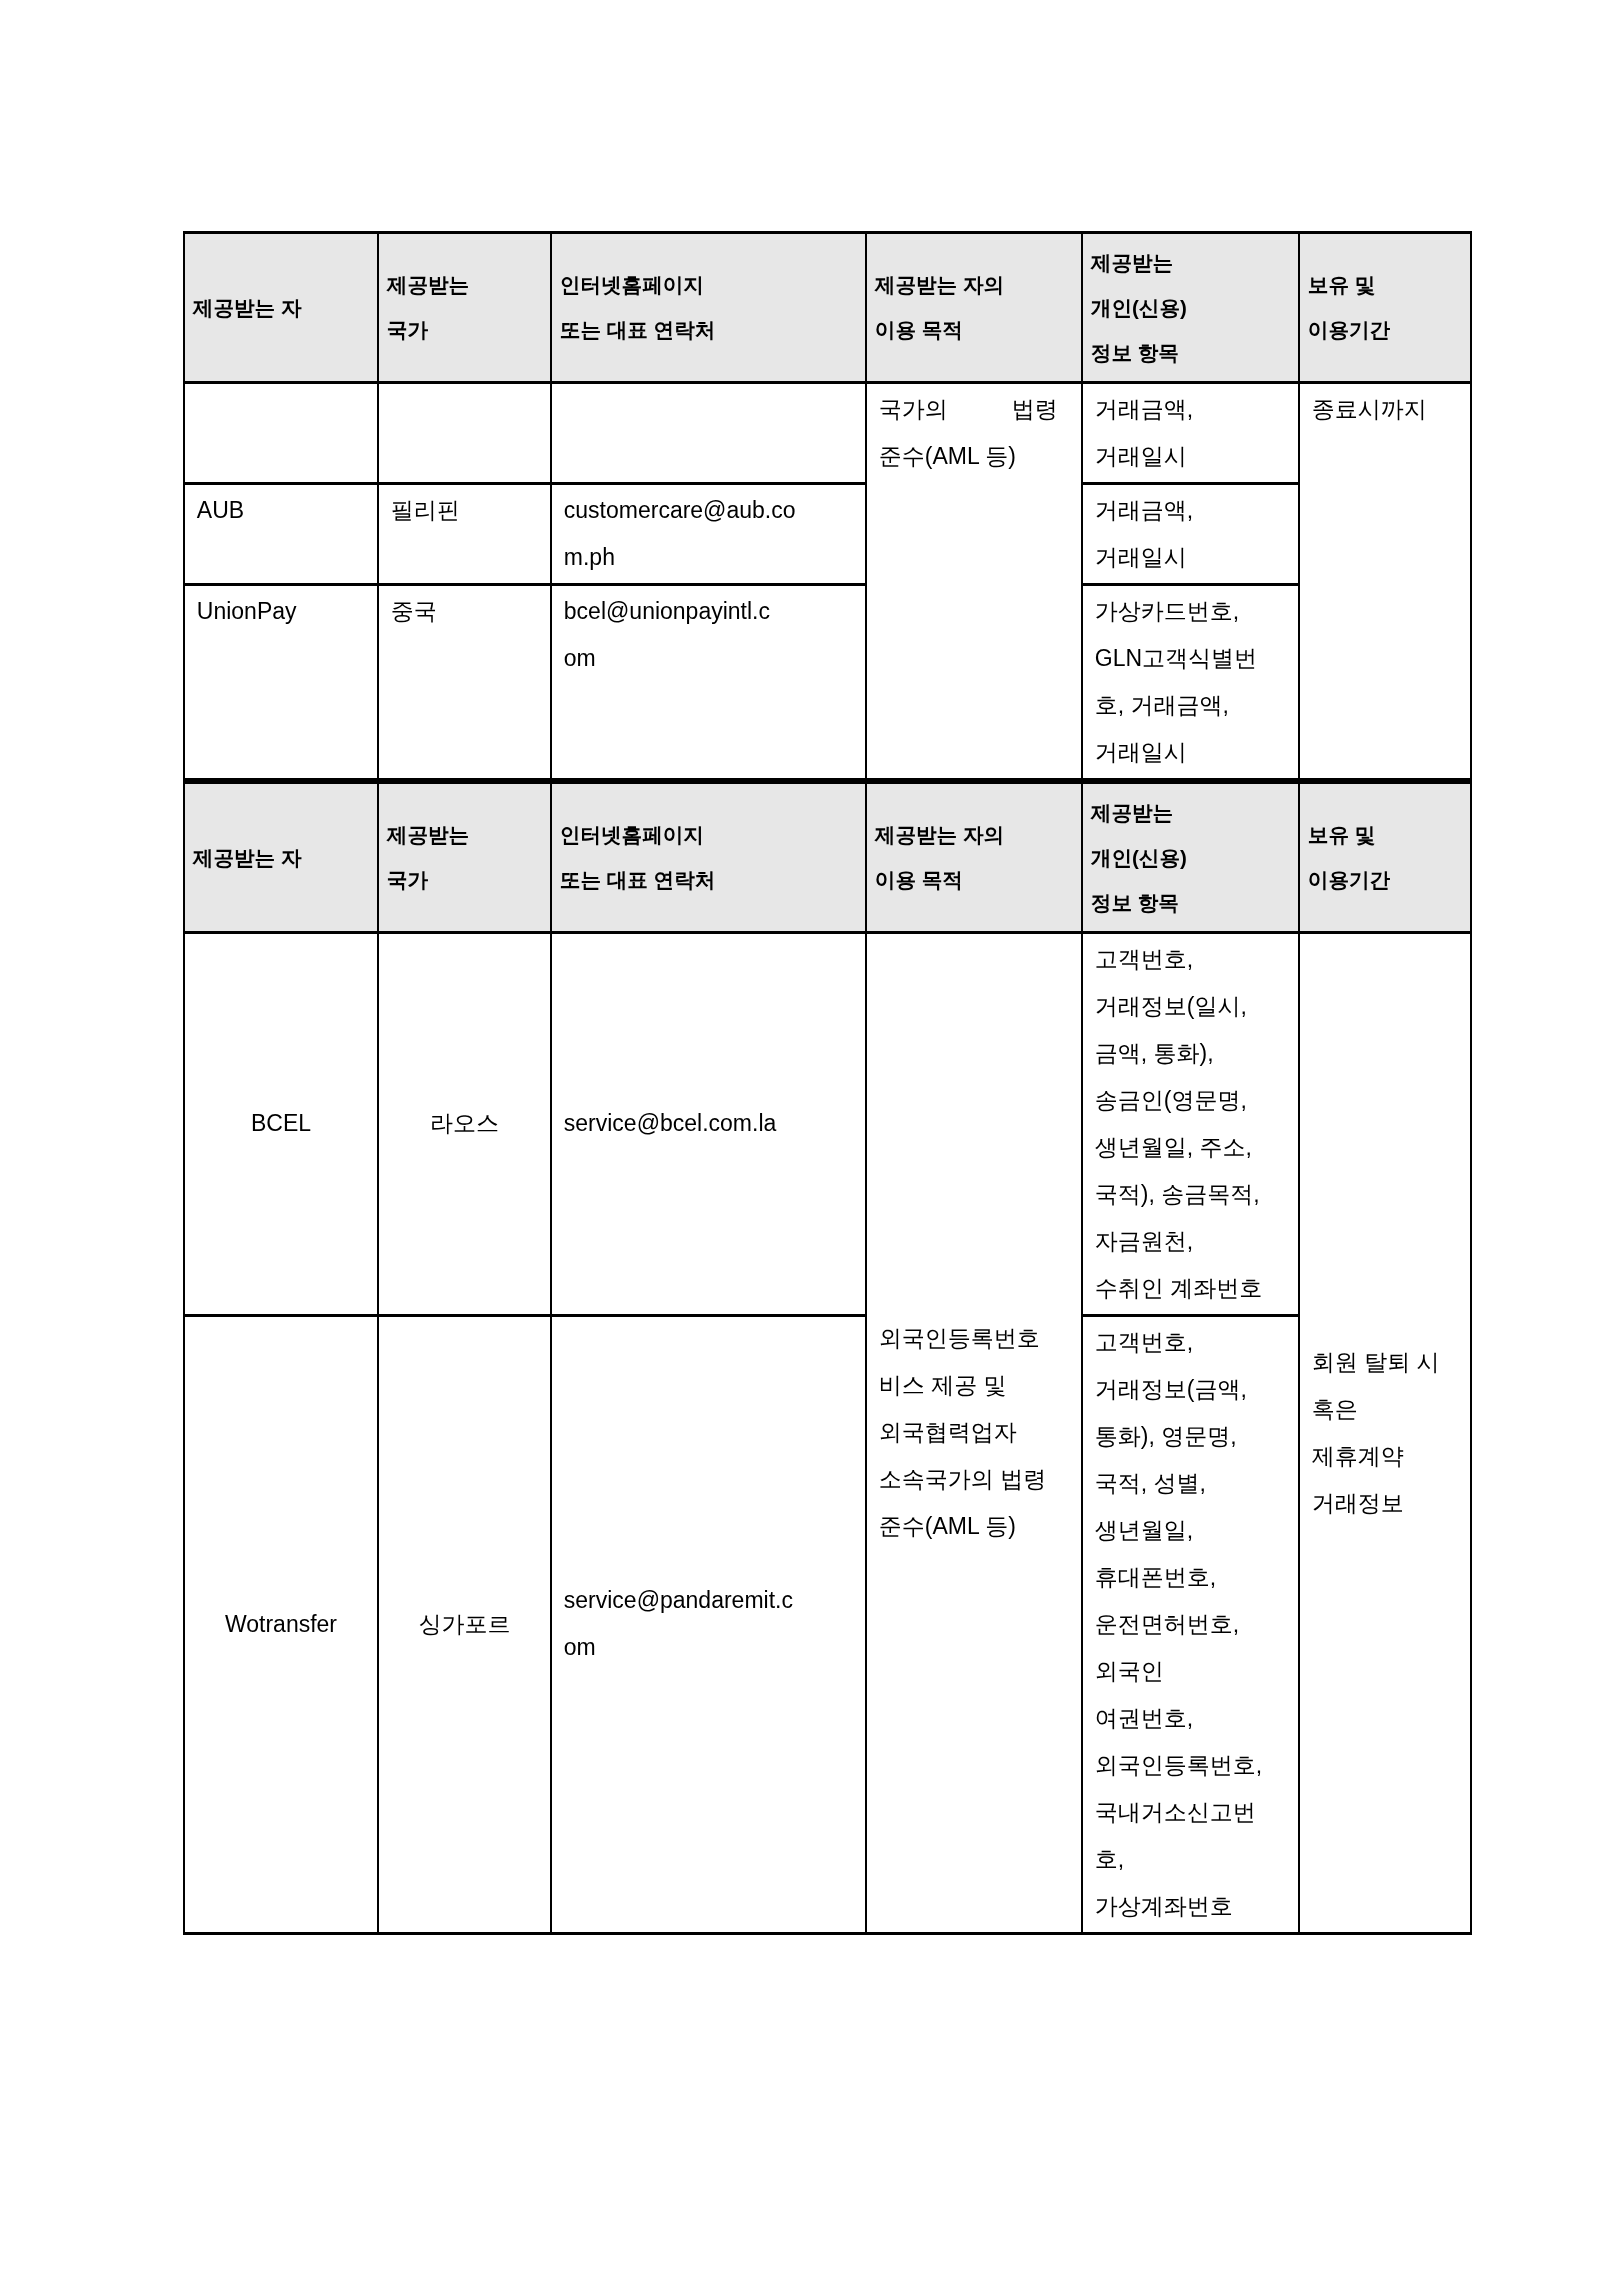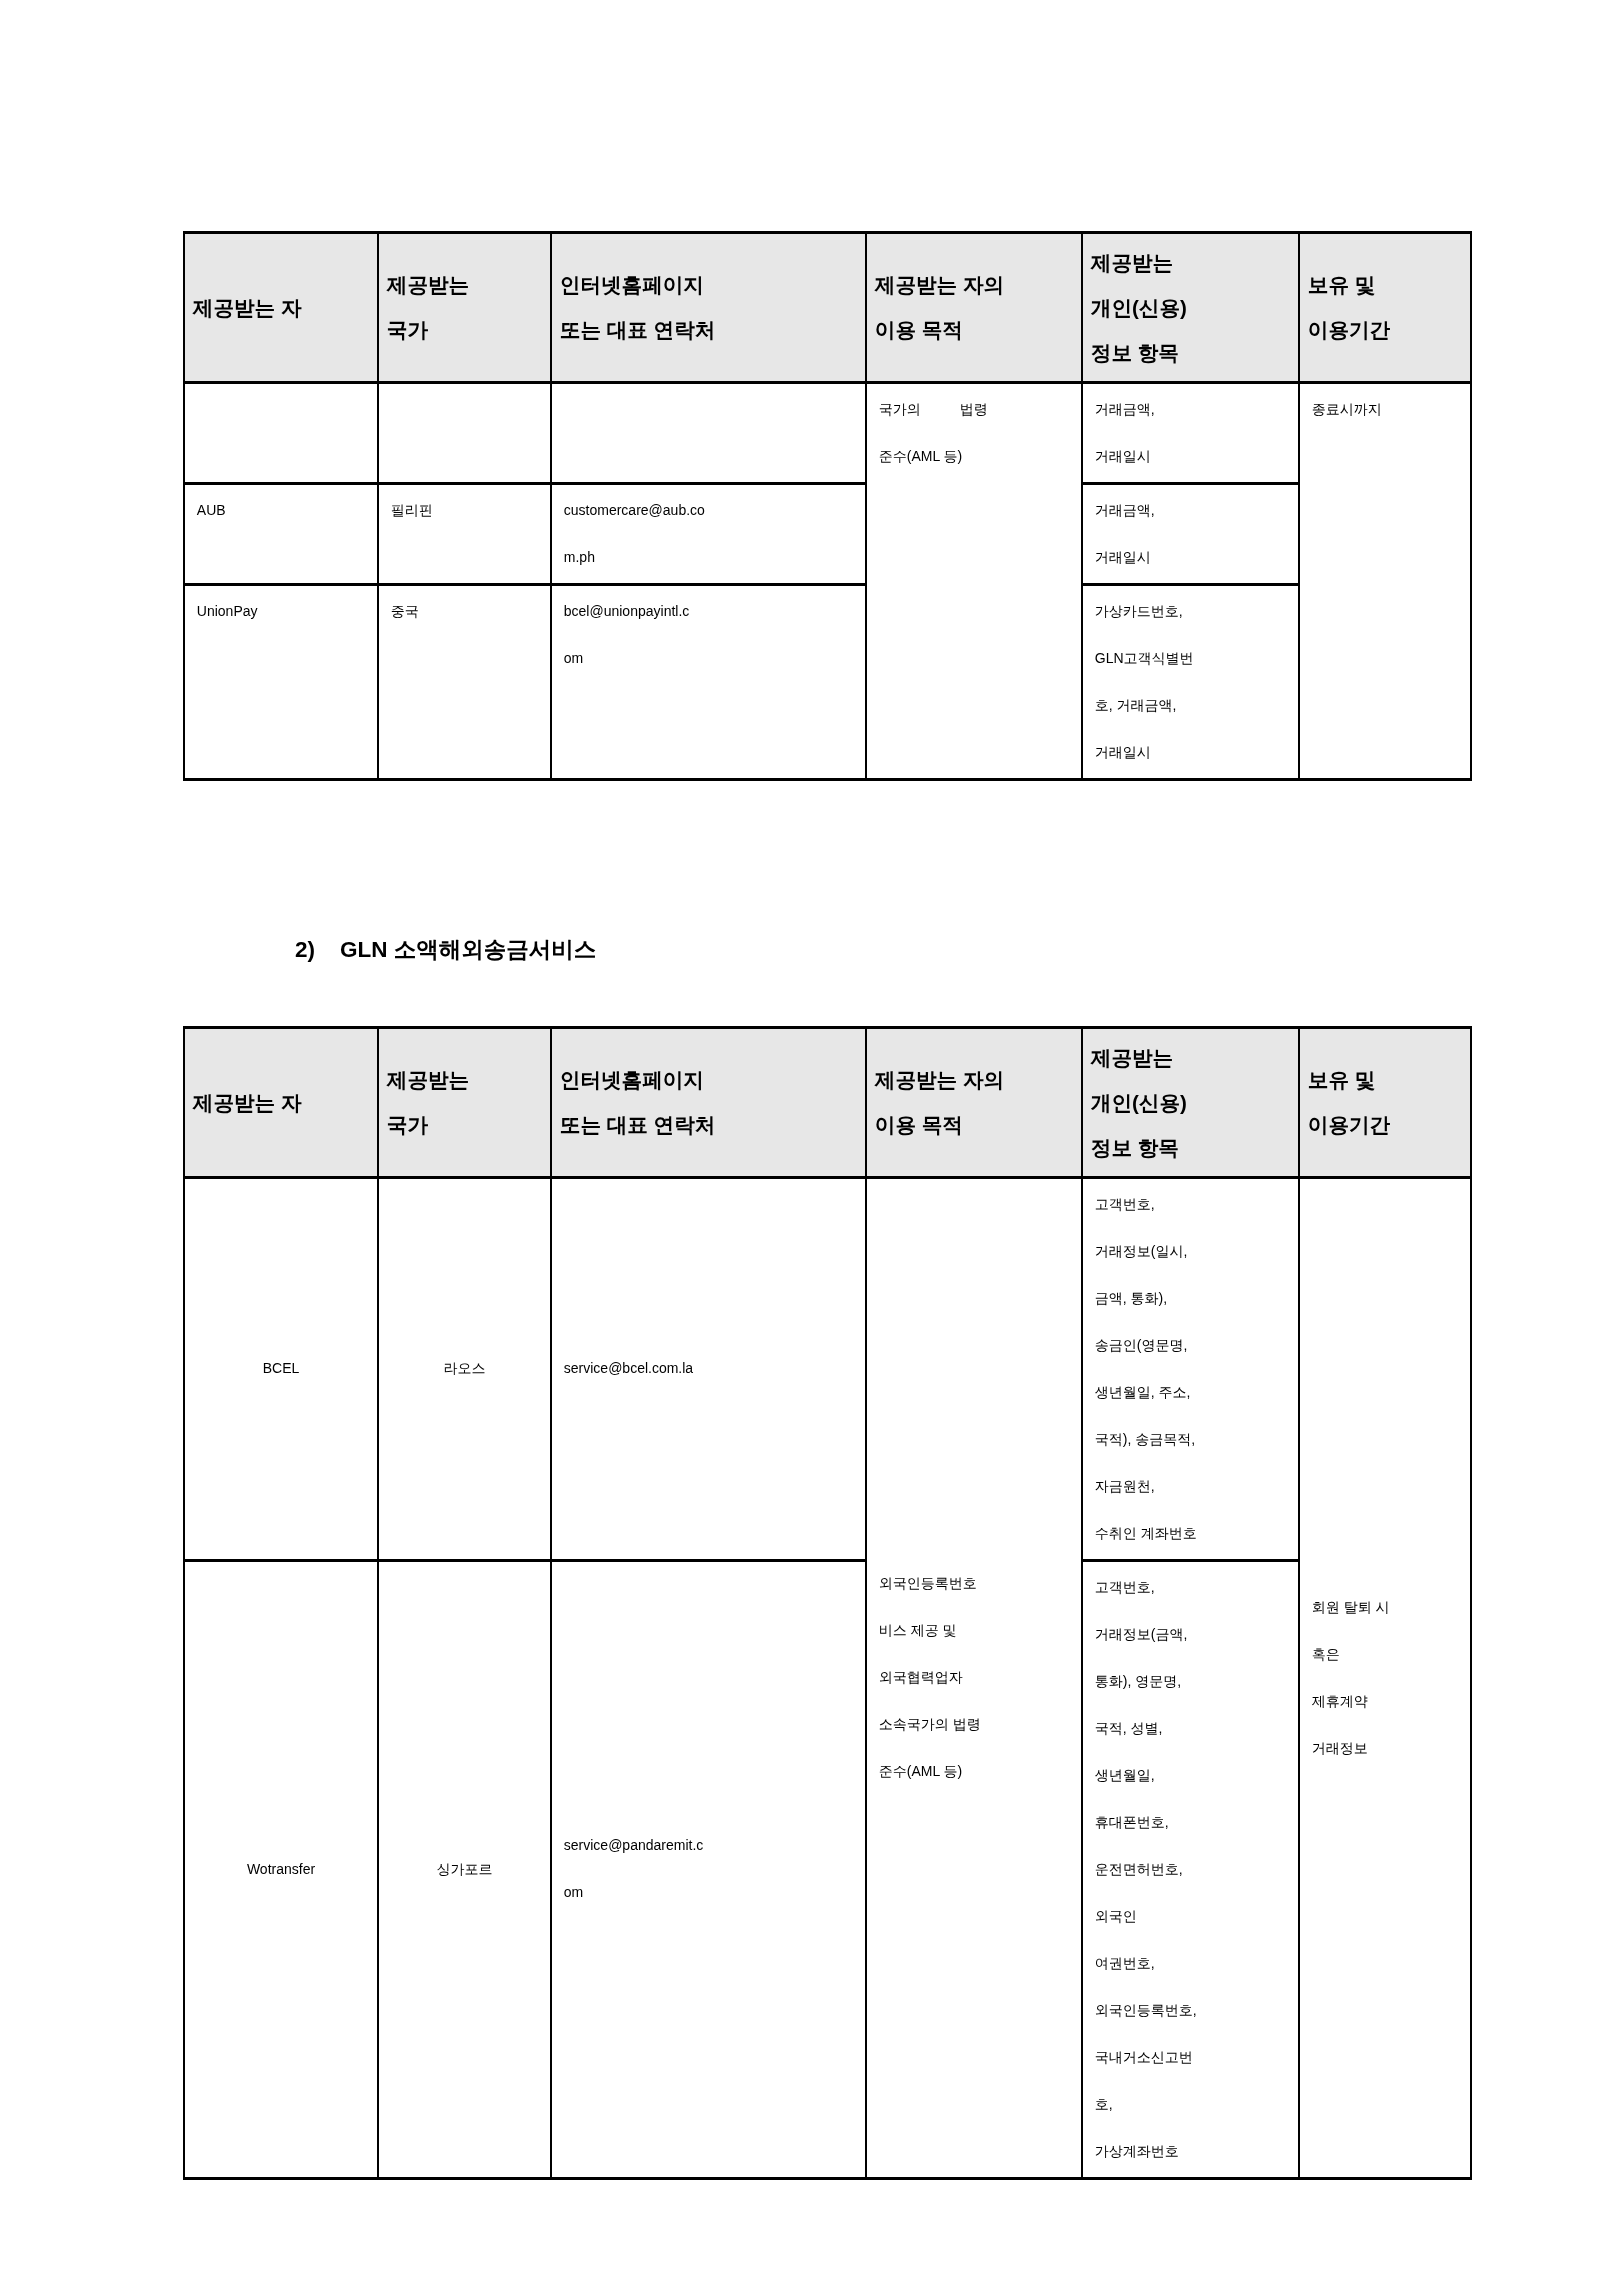--- a/index.html
+++ b/index.html
@@ -36,21 +36,21 @@
     background: #e7e7e7;
     font-weight: 700;
     font-size: 20.6px;
     line-height: 45px;
     text-align: left;
     vertical-align: middle;
     padding: 5.9px 7.8px;
     height: 147px;
   }
   table.ptable td {
-    font-size: 14px;
+    font-size: 23px;
     line-height: 47px;
     padding: 2px 11.8px;
     vertical-align: top;
     text-align: left;
     background: #ffffff;
   }
   table.ptable td.mid { vertical-align: middle; }
   table.ptable td.ctr { text-align: center; margin-top: 34px; }
   .section-heading {
     font-size: 22.5px;
@@ -114,21 +114,20 @@
         <td>bcel@unionpayintl.c
 om</td>
         <td>가상카드번호,
 GLN고객식별번
 호, 거래금액,
 거래일시</td>
       </tr>
     </tbody>
   </table>
 
-  <div class="section-heading">2)    GLN 소액해외송금서비스</div>
 
   <table class="ptable">
     <colgroup>
       <col style="width:194px">
         <col style="width:173px">
         <col style="width:315px">
       <col style="width:216px">
         <col style="width:217px">
         <col style="width:172px">
     </colgroup>

